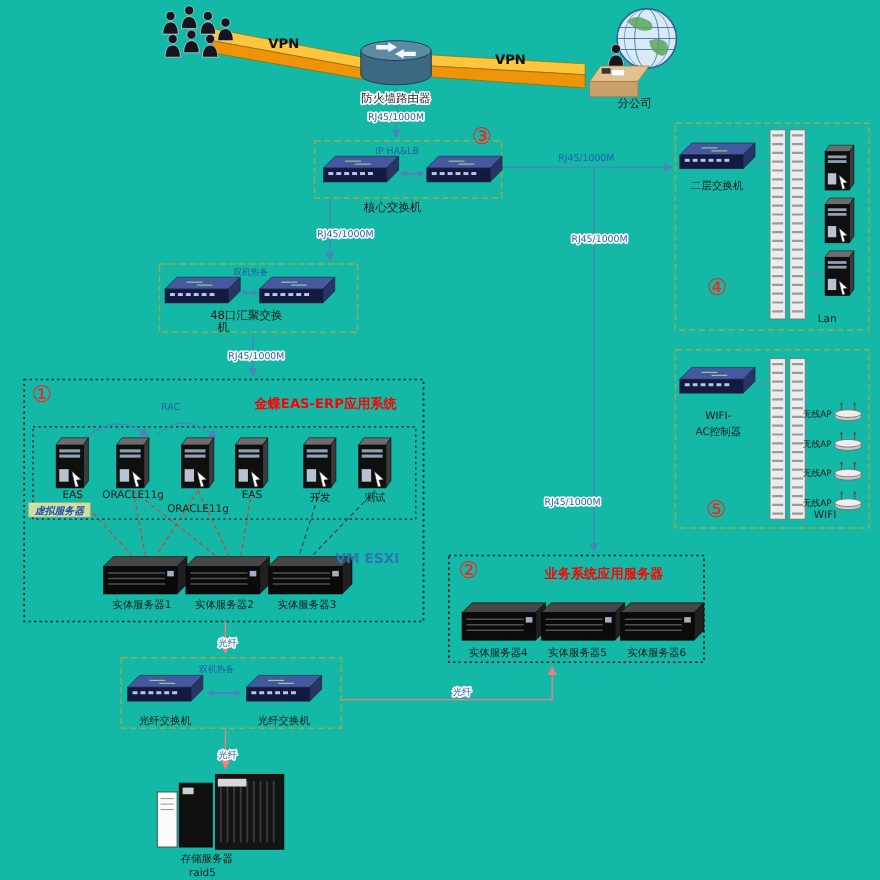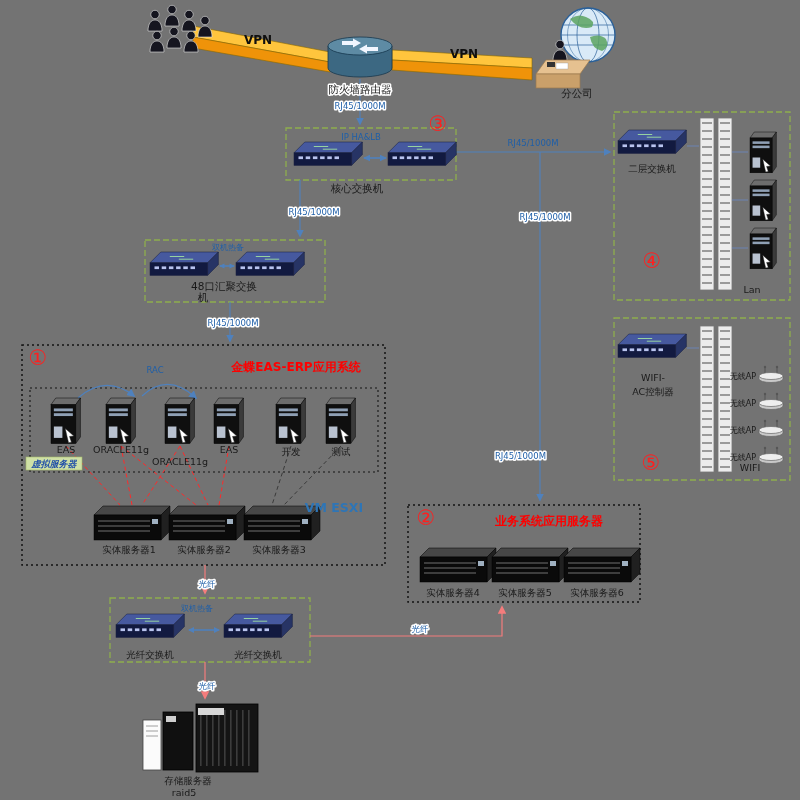--- a/index.html
+++ b/index.html
@@ -1,16 +1,16 @@
 <!DOCTYPE html>
 <html><head>
 <meta charset="utf-8">
 <style>
   html,body{margin:0;padding:0;background:#fff}
-  .stage{position:relative;width:800px;height:800px;background:#737373;overflow:hidden}
+  .stage{position:relative;width:800px;height:800px;background:#14b8a6;overflow:hidden}
   text{font-family:"DejaVu Sans","Liberation Sans",sans-serif;fill:#1a1a1a}
   .mid{text-anchor:middle}.end{text-anchor:end}
   .cn{font-size:10.5px}
   .cns{font-size:9.5px}
   .blue{font-size:8.5px;fill:#1f5fa8}
   .blues{font-size:8px;fill:#1f5fa8}
   .redT{font-size:12px;font-weight:bold;fill:#fe0000}
   .num{font-size:21px;fill:#fe2020}
   .vpn{font-size:12px;font-weight:bold;fill:#0f0f0f}
   .esxi{font-size:12.5px;font-weight:bold;fill:#2e75b6}

